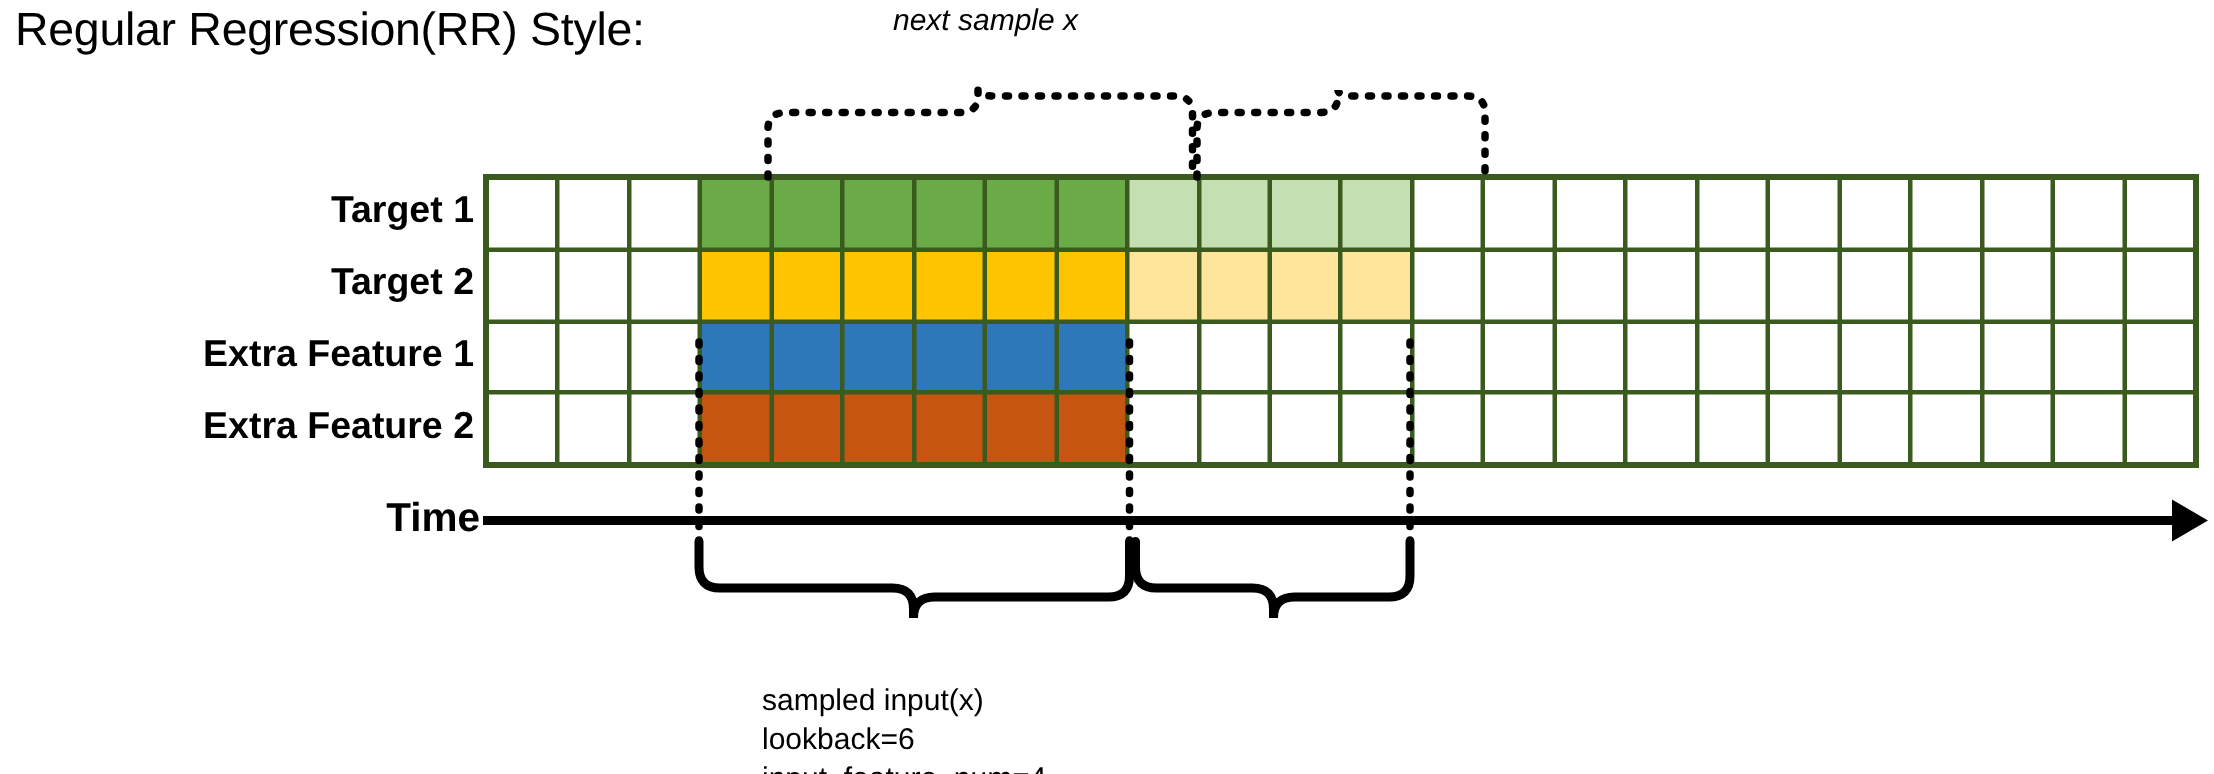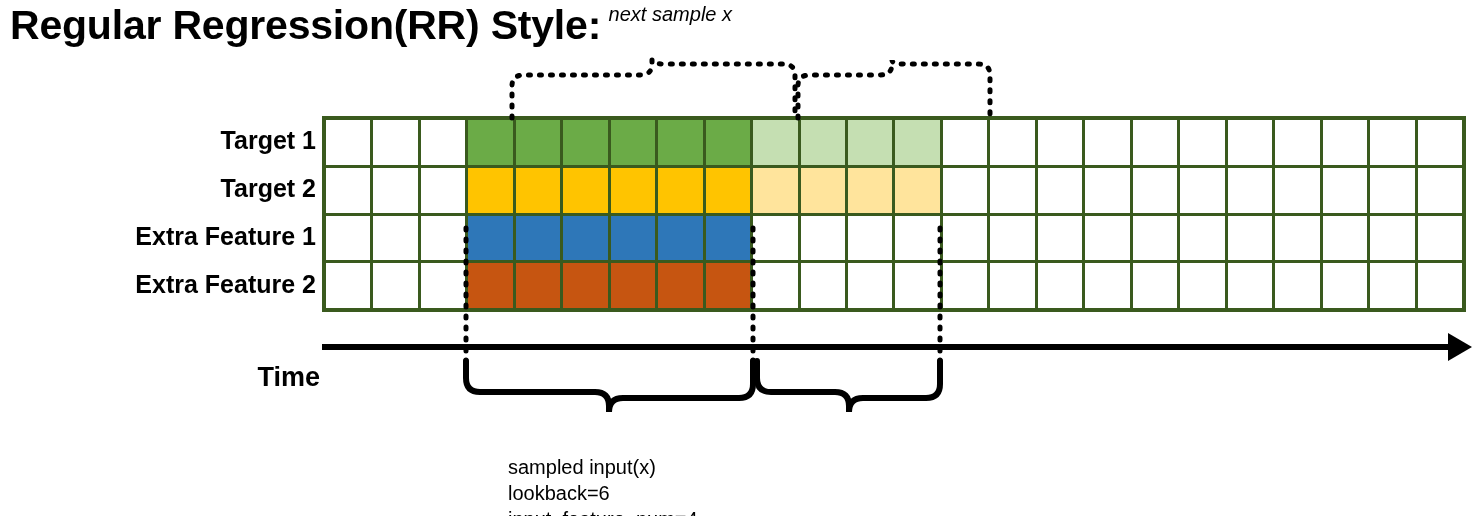--- a/index.html
+++ b/index.html
@@ -7,29 +7,29 @@
     width:1476px;height:516px;position:relative;overflow:hidden;
     background:#ffffff;
     font-family:"Liberation Sans", sans-serif;
     color:#000;
   }
   #stage{position:absolute;inset:0;}
 
   
   .title{
     position:absolute;left:10px;top:2px;
-    font-size:41px;font-weight:700;letter-spacing:-0.2px;
+    font-size:31px;font-weight:400;letter-spacing:-0.2px;
     white-space:nowrap;
   }
 
   
   .top-label{
     position:absolute;top:3px;
     font-size:20px;font-style:italic;font-weight:400;
-    white-space:nowrap;text-align:right;
+    white-space:nowrap;text-align:center;
   }
   #lbl-next-x{left:582px;width:150px;}
   #lbl-next-y{left:818px;width:150px;}
 
   
   #grid{
     position:absolute;left:322px;top:116px;
     width:1144px;height:196px;
     background:#3A5A1E;
     border:4px solid #3A5A1E;
@@ -54,21 +54,21 @@
     font-size:25px;font-weight:700;white-space:nowrap;
   }
   #rl0{top:126px;}
   #rl1{top:174px;}
   #rl2{top:222px;}
   #rl3{top:270px;}
 
   
   #time-label{
     position:absolute;left:60px;top:330px;width:260px;
-    text-align:right;font-size:27px;font-weight:700;margin-top:32px;
+    text-align:right;font-size:27px;font-weight:700;
   }
   #time-axis{position:absolute;left:320px;top:322px;width:1152px;height:52px;}
 
   
   .ovl{position:absolute;left:0;top:0;width:1476px;height:516px;pointer-events:none;}
 
   
   .caption{
     position:absolute;font-size:20px;font-weight:400;line-height:26px;
     white-space:pre;

